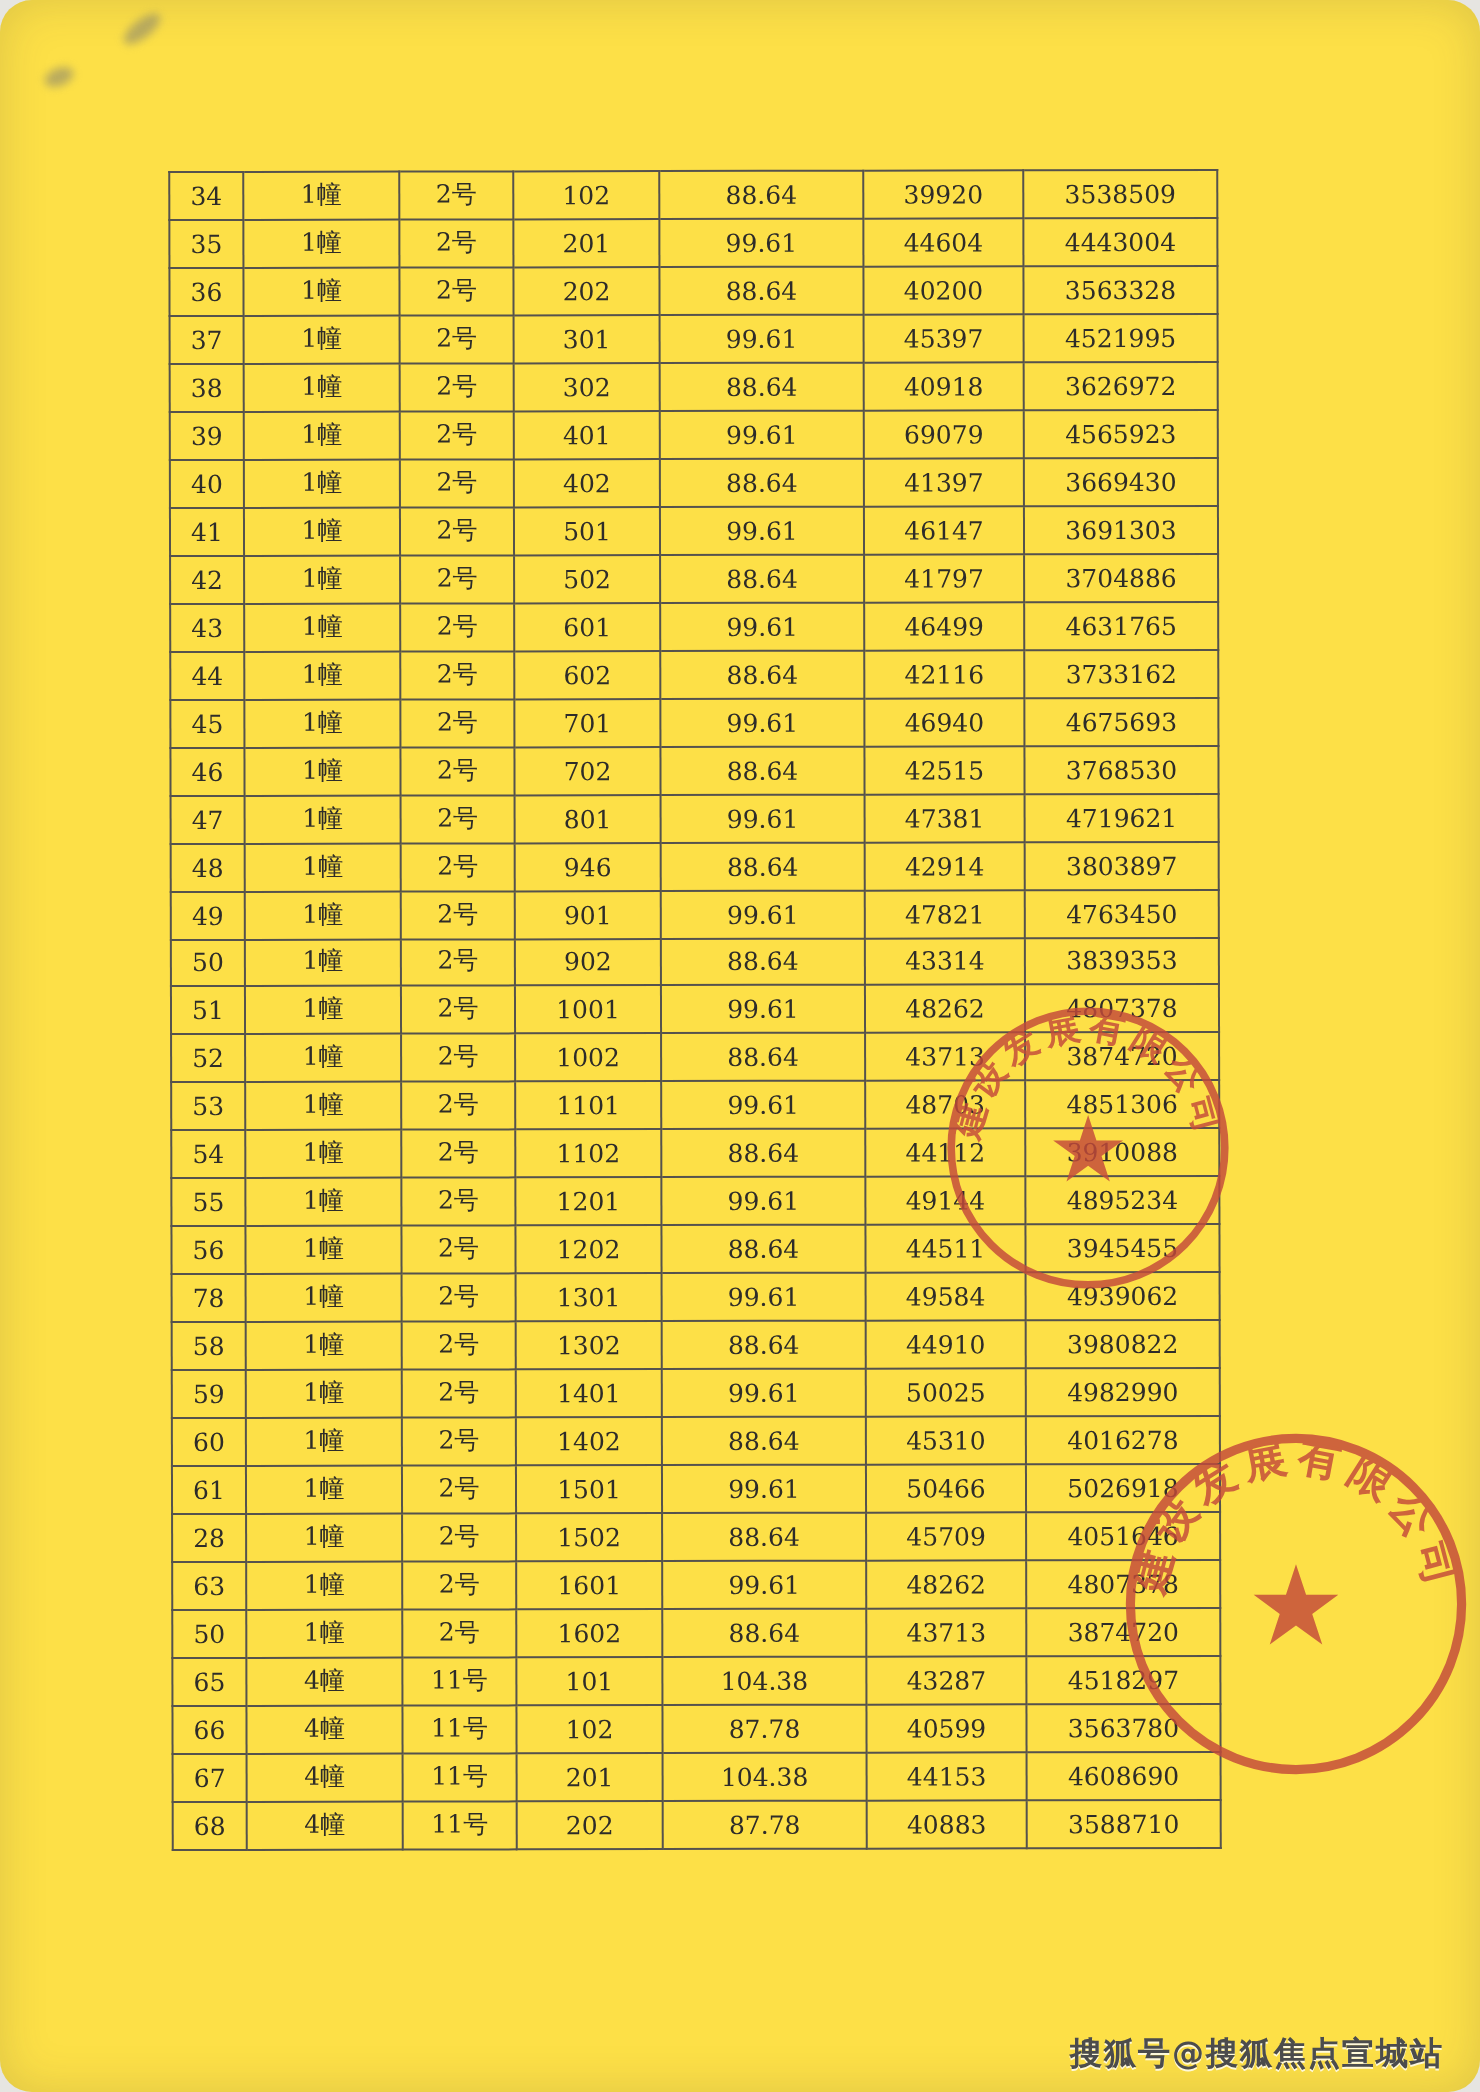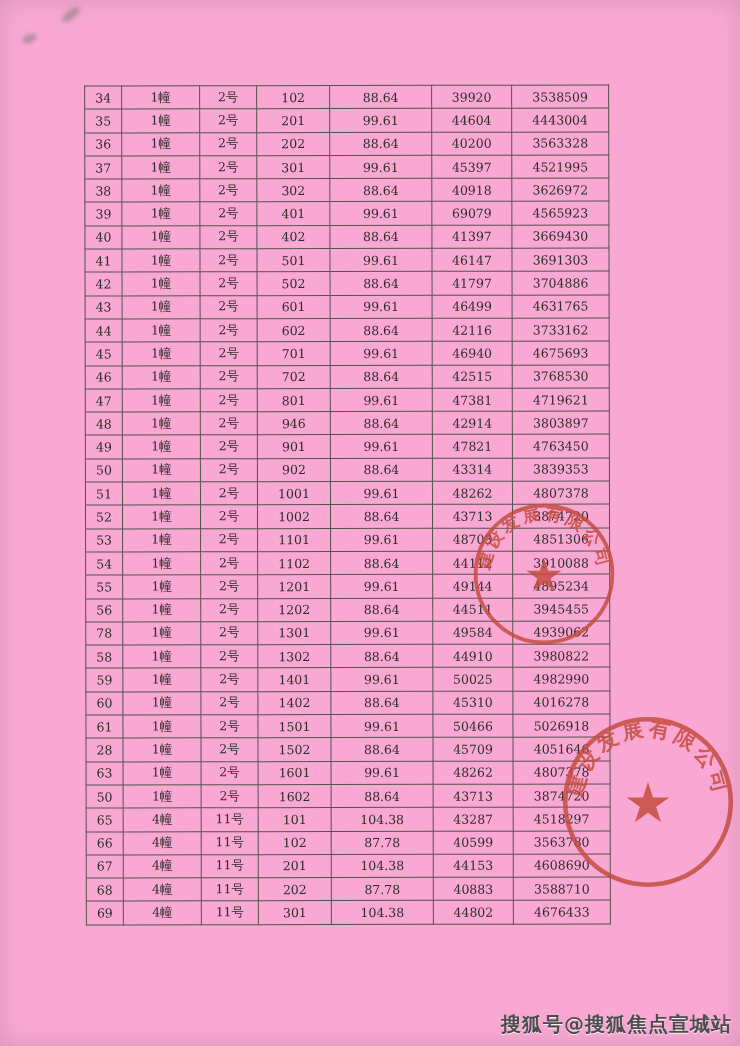--- a/index.html
+++ b/index.html
@@ -5,22 +5,23 @@
   * { margin:0; padding:0; box-sizing:border-box; }
   html,body { width:740px; height:1046px; }
   body {
     position:relative;
     overflow:hidden;
     background:#e6e5e1;
     font-family:"DejaVu Serif", serif;
   }
   .paper {
     position:absolute; inset:0;
-    background:#f9a8d4;
+    background:#fde047;
     box-shadow: inset 0 0 24px rgba(70,68,60,0.18);
+    border-radius: 16px;
   }
   
   .artifact { position:absolute; background:rgba(120,120,116,0.5); border-radius:50%; filter:blur(2px); }
   .artifact-1 { left:60px; top:10px; width:22px; height:9px; transform:rotate(-38deg); }
   .artifact-2 { left:22px; top:34px; width:15px; height:9px; transform:rotate(-22deg); }
 
   table.price-table {
     position:absolute; left:85px; top:85px;
     width:524px; height:840px;
     border-collapse:collapse; table-layout:fixed;
@@ -38,24 +39,24 @@
   }
 
   .stamp { position:absolute; pointer-events:none; opacity:0.82; filter:blur(0.3px); }
   .stamp-upper { left:468px; top:498px; width:152px; height:152px; }
   .stamp-lower { left:556px; top:710px; width:184px; height:184px; }
   .stamp circle { fill:none; stroke:#c44a3a; stroke-width:5; }
   .stamp .arc-text { fill:#c44a3a; font-family:"DejaVu Sans", sans-serif; font-size:23px; letter-spacing:4px; font-weight:bold; }
   .stamp .star { fill:#c44a3a; font-family:"DejaVu Sans", sans-serif; font-size:60px; }
 
   .watermark {
-    position:absolute; right:8px; bottom:8px;
+    position:absolute; right:18px; bottom:8px;
     font-family:"DejaVu Sans", sans-serif;
     font-weight:bold;
-    font-size:20px;
+    font-size:16px;
     color:#4c4c4c;
     letter-spacing:1px;
     text-shadow:0 1px 0 rgba(255,255,255,0.8);
   }
 </style>
 </head>
 <body>
 
 <div class="paper">
   <div class="artifact artifact-1"></div>
@@ -380,29 +381,20 @@
         </tr>
         <tr>
           <td>68</td>
           <td>4幢</td>
           <td>11号</td>
           <td>202</td>
           <td>87.78</td>
           <td>40883</td>
           <td>3588710</td>
         </tr>
-        <tr>
-          <td>69</td>
-          <td>4幢</td>
-          <td>11号</td>
-          <td>301</td>
-          <td>104.38</td>
-          <td>44802</td>
-          <td>4676433</td>
-        </tr>
       </tbody>
   </table>
 
   <svg class="stamp stamp-upper" viewBox="0 0 200 200">
     <circle cx="100" cy="100" r="90"></circle>
     <path id="arc-upper" d="M 32.3 124.6 A 72 72 0 1 1 167.7 124.6" fill="none"></path>
     <text class="arc-text">
       <textPath href="#arc-upper" startOffset="50%" text-anchor="middle">建设发展有限公司</textPath>
     </text>
     <text class="star" x="100" y="122" text-anchor="middle">★</text>

